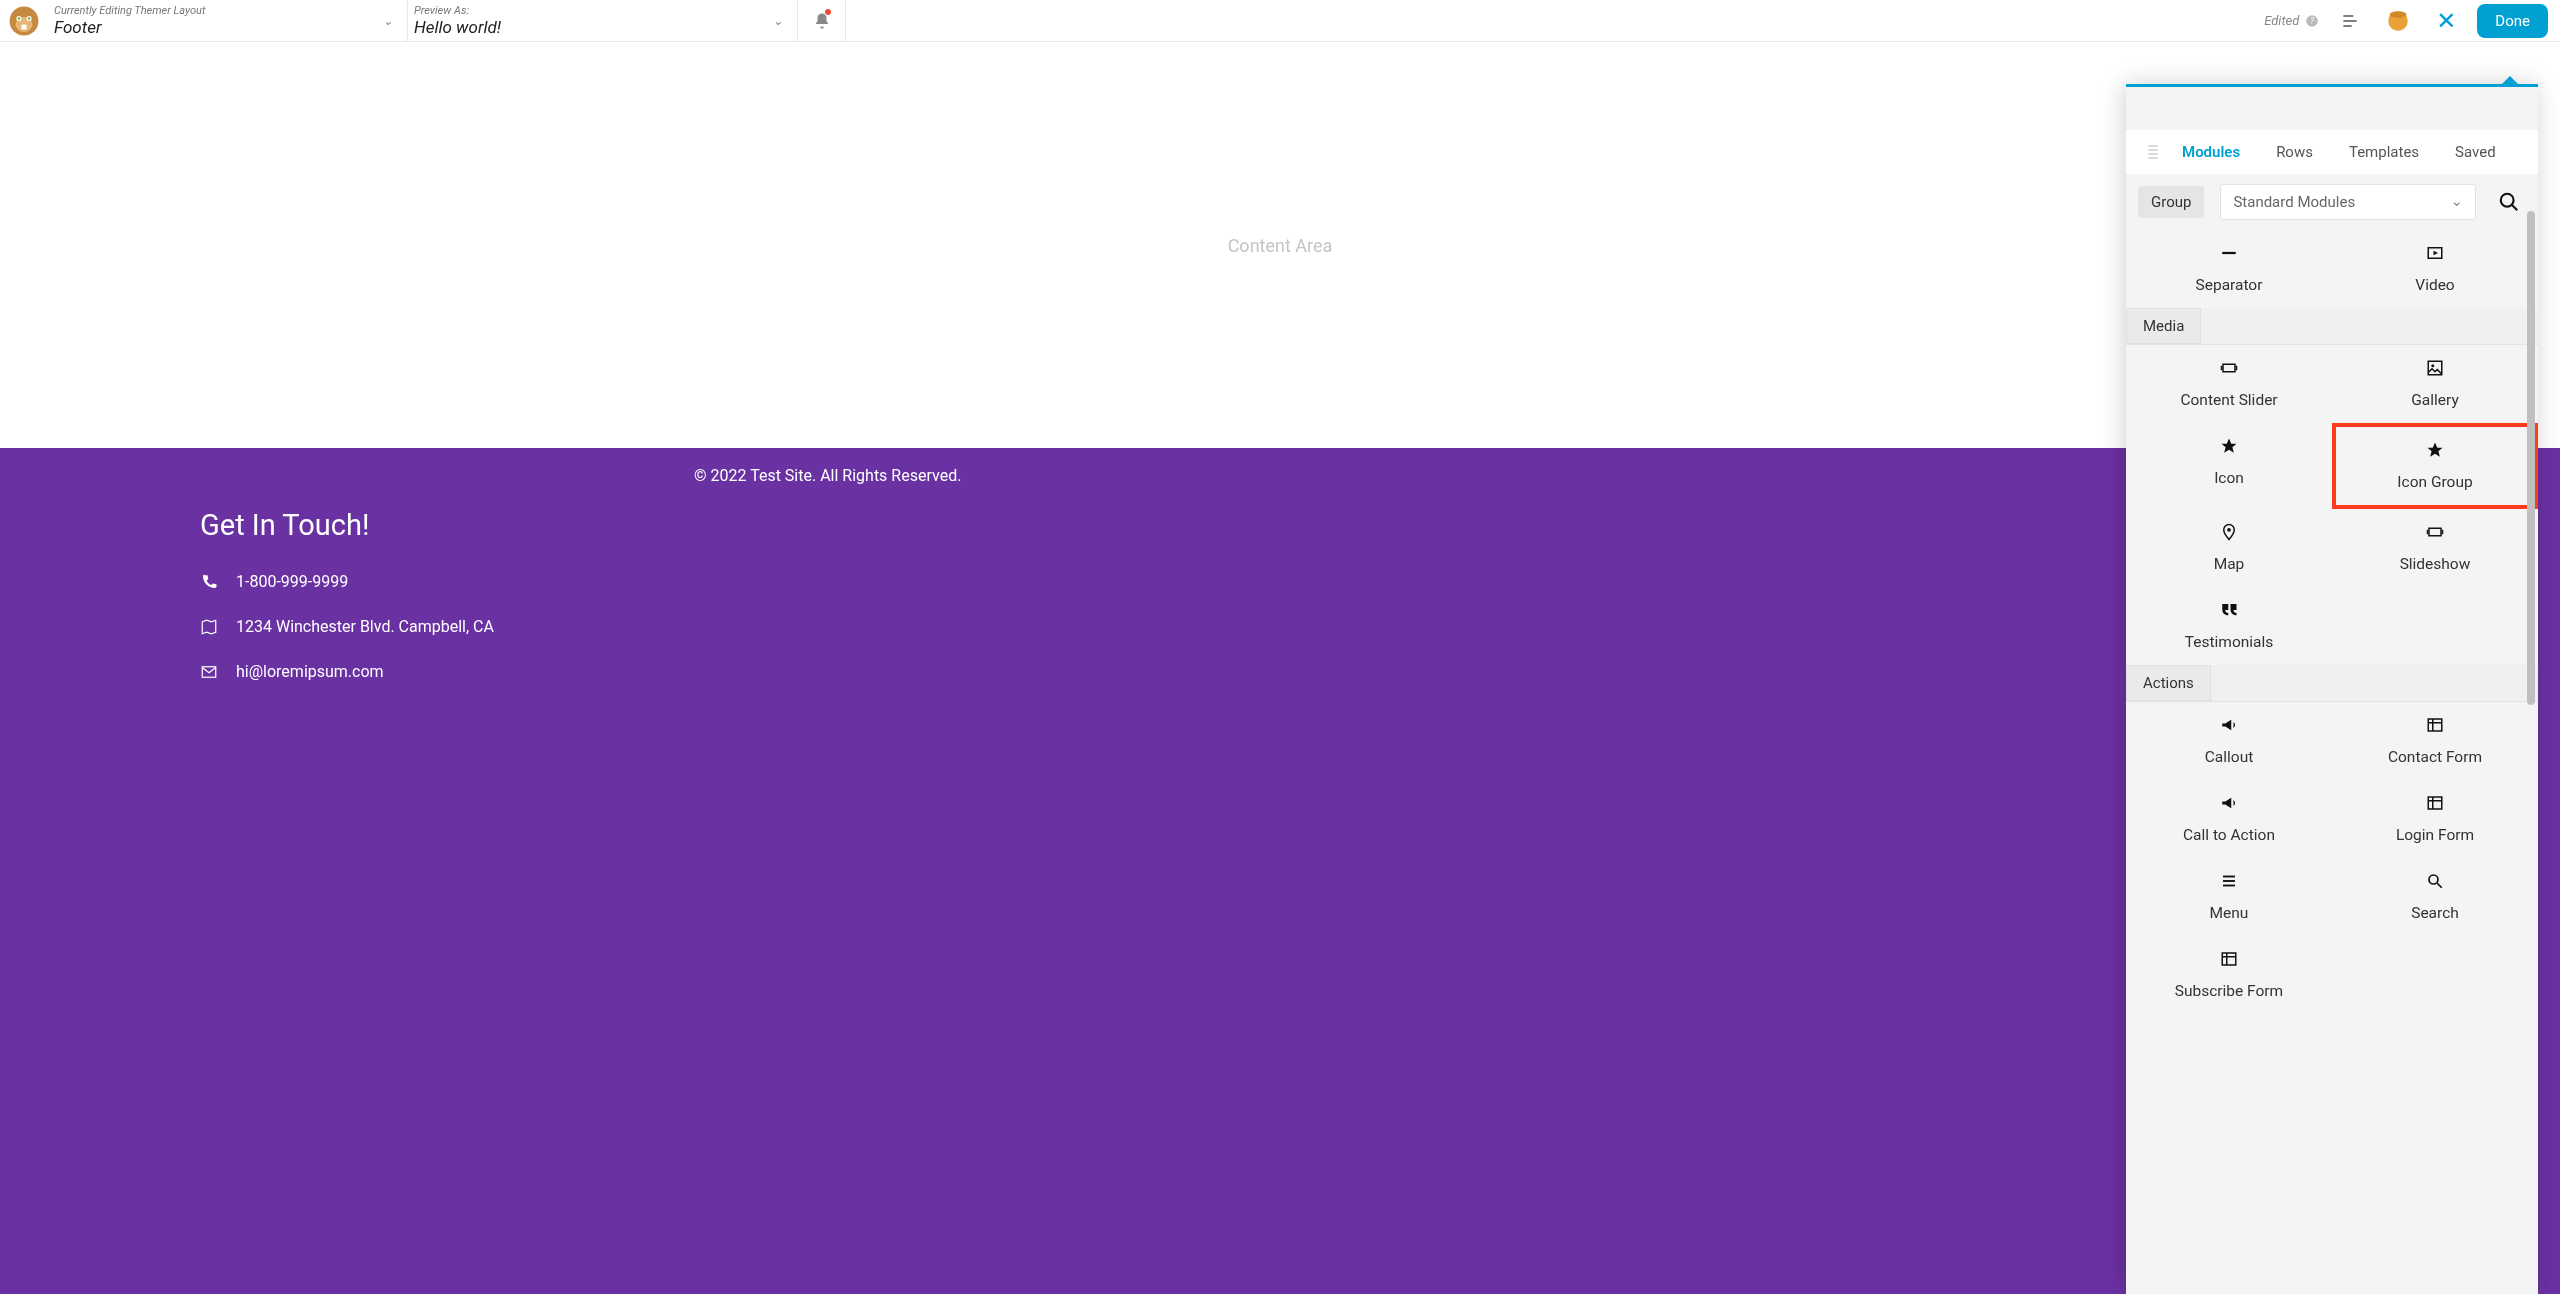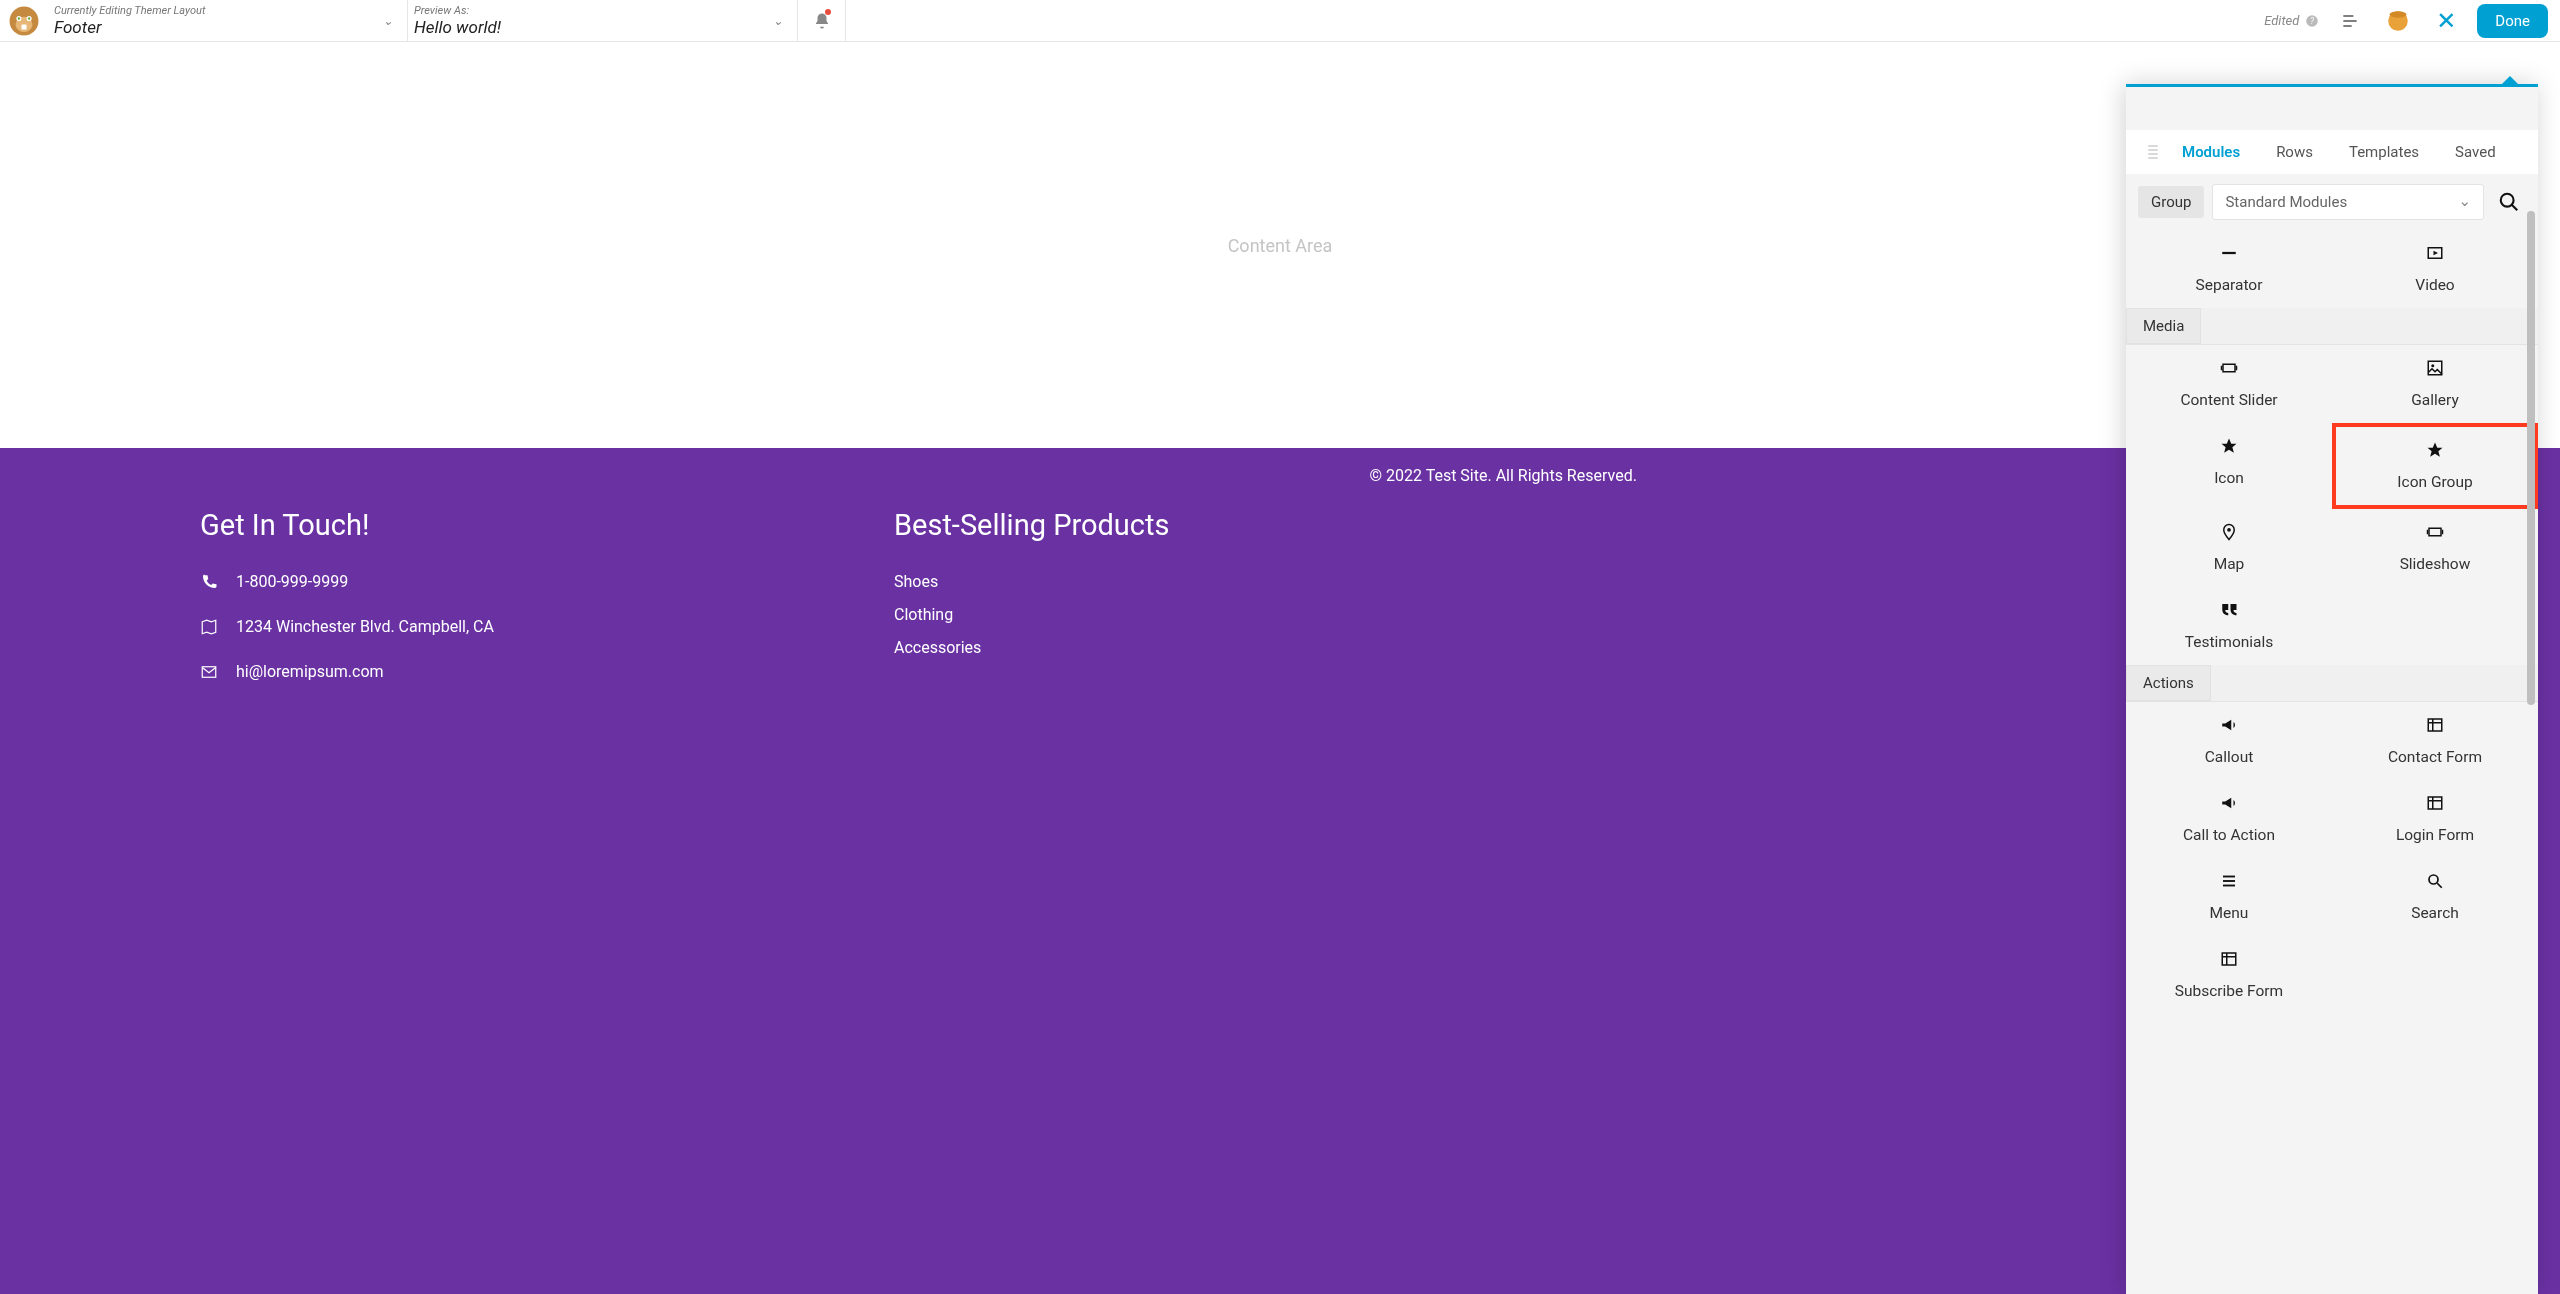--- a/index.html
+++ b/index.html
@@ -48,21 +48,21 @@
     position:absolute; top:-11px; right:18px; width:0; height:0;
     border-left:10px solid transparent; border-right:10px solid transparent;
     border-bottom:10px solid #00a0d2;
   }
   .drawer-tabs { display:flex; align-items:center; background:#fff; height:44px; padding-left:20px;margin-top:43px; }
   .drag-grip { width:14px; display:flex; flex-direction:column; gap:2px; padding:0 2px; margin-right:4px; }
   .drag-grip span { height:2px; background:#d9d9d9; border-radius:1px; }
   .dtab { font-size:15px; color:#555; padding:0 18px; height:100%; display:flex; align-items:center; cursor:pointer; }
   .dtab.active { color:#00a0d2; font-weight:600; }
 
-  .filter-row { display:flex; gap:8px; padding:10px 12px 10px 12px; background:#f4f4f4; align-items:center; }
+  .filter-row { display:flex; gap:16px; padding:10px 12px 10px 12px; background:#f4f4f4; align-items:center; }
   .group-chip { background:#e5e5e5; padding:7px 13px; border-radius:3px; font-size:15px; color:#333; }
   .group-select { flex:1; background:#fff; border:1px solid #e3e3e3; border-radius:3px; padding:8px 12px; font-size:15px; color:#666; position:relative; }
   .group-select::after { content:"⌄"; position:absolute; right:12px; top:7px; color:#888; }
   .search-btn { width:34px; height:34px; display:flex; align-items:center; justify-content:center; }
 
   .module-scroll { flex:1; overflow-y:auto; }
   .module-row-line { display:flex; }
   .module-row-line2 { display:flex; flex-wrap:wrap; }
   .mod { width:50%; display:flex; align-items:center; gap:14px; padding:14px 18px; font-size:15.5px; color:#333; cursor:pointer;flex-direction:column; }
   .mod svg { width:18px; height:18px; }
@@ -155,28 +155,20 @@
             <span>1234 Winchester Blvd. Campbell, CA</span>
           </div>
           <div class="ct-item">
             <svg viewBox="0 0 24 24">
                 <rect x="3" y="5" width="18" height="14" fill="none" stroke="#fff" stroke-width="1.6"></rect>
                 <path d="M3 6l9 7 9-7" fill="none" stroke="#fff" stroke-width="1.6"></path>
               </svg>
             <span>hi@loremipsum.com</span>
           </div>
         </div>
-        <div class="footer-col">
-          <h2>Best-Selling Products</h2>
-          <div class="prod-list">
-            <a href="#">Shoes</a>
-            <a href="#">Clothing</a>
-            <a href="#">Accessories</a>
-          </div>
-        </div>
       </div>
       <div class="copyright-bar">© 2022 Test Site. All Rights Reserved.</div>
     </div>
   </div>
 
   <div class="drawer">
     <div class="drawer-arrow"></div>
 
     <div class="drawer-tabs">
       <div class="drag-grip">

